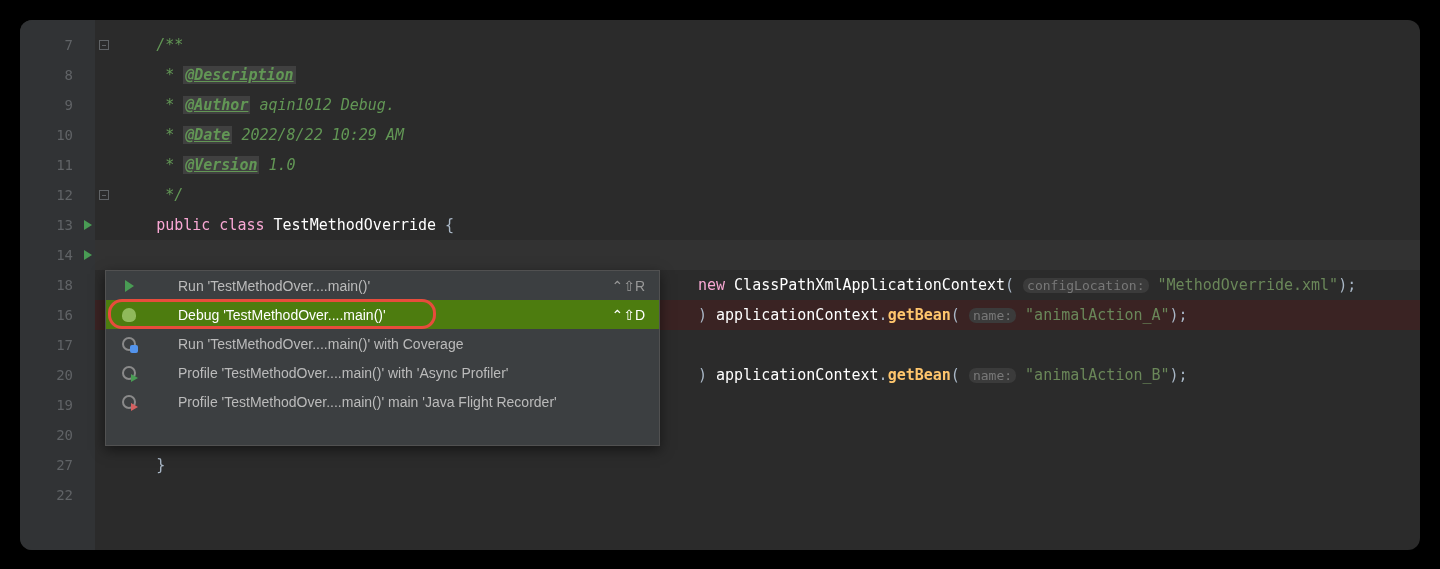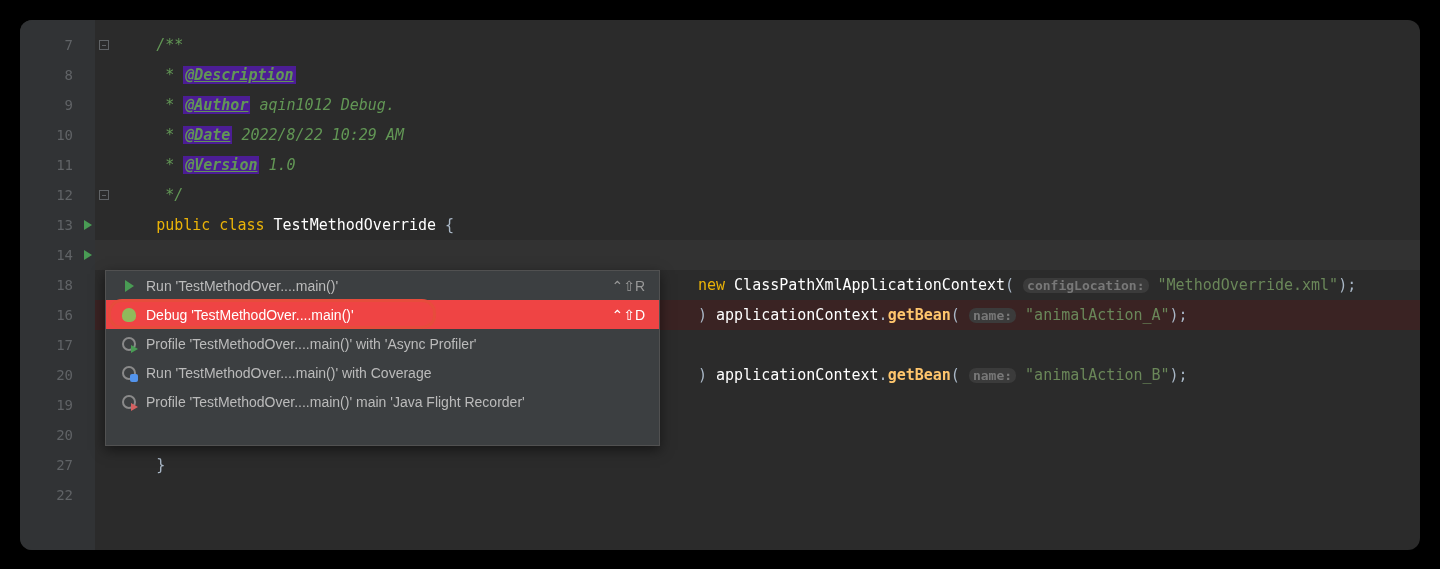--- a/index.html
+++ b/index.html
@@ -83,28 +83,28 @@
       padding-left: 25px;
       white-space: pre;
       color: #A9B7C6;
     }
     .code-line.highlight {
       background: #323232;
     }
     .code-line.breakpoint {
       background: #3a2323;
     }
-    .kw { color: #eab308; }
+    .kw { color: #f9a8d4; }
     .comment-star { color: #629755; font-style: italic; }
-    .javadoc-tag { color: #629755; font-style: italic; font-weight: bold; text-decoration: underline; background: #4c1d95; padding: 0 2px; }
+    .javadoc-tag { color: #629755; font-style: italic; font-weight: bold; text-decoration: underline; background: #404040; padding: 0 2px; }
     .javadoc-text { color: #629755; font-style: italic; }
     .class-name { color: #ffffff; text-align: right; }
     .method { color: #FFC66D; font-weight: bold; }
     .string { color: #6A8759; }
-    .param-hint { color: #787878; background: #3b3b3b; padding: 0 4px; font-size: 13px; border-radius: 7px; font-weight: bold; }
+    .param-hint { color: #787878; background: #3b3b3b; padding: 0 4px; font-size: 13px; border-radius: 7px; }
     .brace { color: #A9B7C6; }
     
     .context-menu {
       position: absolute;
       left: 85px;
       top: 250px;
       width: 555px;
       background: #3c3f41;
       border: 1px solid #515151;
       box-shadow: 0 4px 12px rgba(0,0,0,0.5);
@@ -112,23 +112,24 @@
       font-size: 14px;
       z-index: 100;
     }
     .menu-item {
       display: flex;
       align-items: center;
       height: 29px;
       padding: 0 14px;
       color: #BBBBBB;
       cursor: pointer;
+      gap: 32px;
     }
     .menu-item.selected {
-      background: #ef4444;
+      background: #4d7c0f;
       color: #fff;
     }
     .menu-item-icon {
       width: 18px;
       height: 18px;
       margin-right: 8px;
       display: flex;
       align-items: center;
       justify-content: center;
       flex-shrink: 0;
@@ -254,29 +255,29 @@
     </div>
     <div class="menu-item selected">
       <span class="menu-item-icon">
           <span class="bug-icon"></span>
         </span>
       <span class="menu-item-label">Debug 'TestMethodOver....main()'</span>
       <span class="menu-item-shortcut">⌃⇧D</span>
     </div>
     <div class="menu-item">
       <span class="menu-item-icon">
+          <span class="coverage-icon"></span>
+        </span>
+      <span class="menu-item-label">Run 'TestMethodOver....main()' with Coverage</span>
+    </div>
+    <div class="menu-item">
+      <span class="menu-item-icon">
           <span class="profile-icon green"></span>
         </span>
       <span class="menu-item-label">Profile 'TestMethodOver....main()' with 'Async Profiler'</span>
-    </div>
-    <div class="menu-item">
-      <span class="menu-item-icon">
-          <span class="coverage-icon"></span>
-        </span>
-      <span class="menu-item-label">Run 'TestMethodOver....main()' with Coverage</span>
     </div>
     <div class="menu-item">
       <span class="menu-item-icon">
           <span class="profile-icon"></span>
         </span>
       <span class="menu-item-label">Profile 'TestMethodOver....main()' main 'Java Flight Recorder'</span>
     </div>
     <div class="menu-item">
       <span class="menu-item-icon"></span>
     </div>

